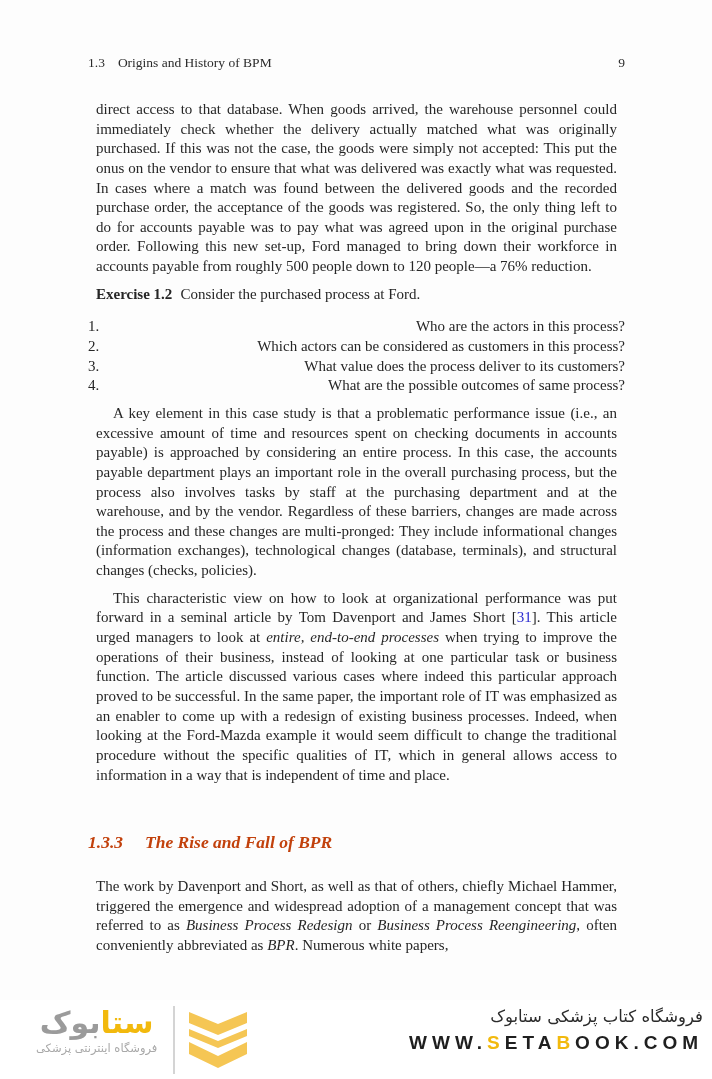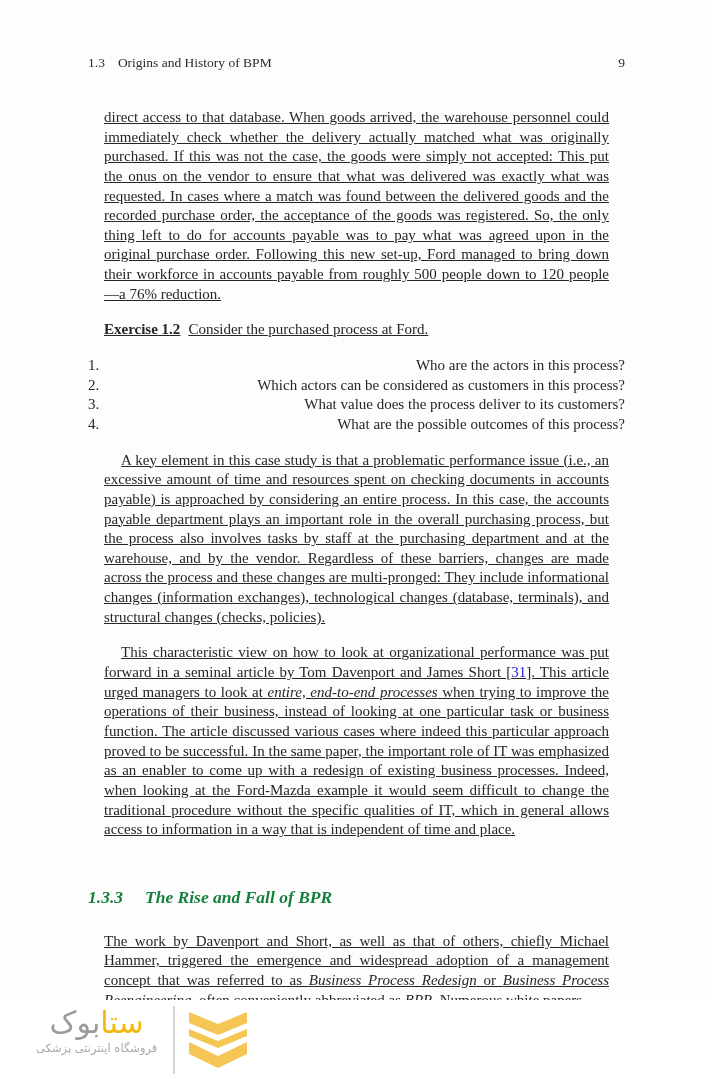--- a/index.html
+++ b/index.html
@@ -34,35 +34,35 @@
   
   .content{
     position:absolute;
     top:92px; left:88px;
     width:537px;
     font-size:15px;
     line-height:1.31;
     text-align:justify;
     color:#262626;
   }
-  p.para{margin:16px;text-decoration:underline;}
+  p.para{margin:8px;}
   p.indent{text-indent:17px;}
   .exercise{margin-top:10px;}
   .exercise .ex-label{font-weight:bold; margin-right:8px;}
   .questions{margin-top:13px; margin-bottom:5px;}
   .question{display:flex;}
   .q-num{width:25px; flex:none;}
   .q-text{flex:1; text-align:right;}
   .subsection-heading{
     margin-top:46px;
     margin-bottom:23px;
     font-size:17.5px;
     font-weight:bold;
     font-style:italic;
-    color:#15803d;
+    color:#c2410c;
     text-align:left;
   }
   .subsection-heading .sub-num{margin-right:22px;}
   .seg-i{font-style:italic;}
   .seg-cite{color:var(--cite);}
   .seg-accent{color:var(--yellow);}
   
   .footer{
     position:absolute;
     left:0; right:0; bottom:0;
@@ -77,21 +77,21 @@
     align-items:stretch;
   }
   .logo-text{
     display:flex;
     flex-direction:column;
     align-items:center;
     justify-content:flex-start;
   }
   .wordmark{
     font-size:30px;
-    font-weight:normal;
+    font-weight:bold;
     line-height:1.1;
     letter-spacing:0.5px;
     white-space:nowrap;
   }
   .wm-yellow{color:var(--yellow);}
   .wm-gray{color:var(--logo-gray);}
   .tagline{
     font-size:11.5px;
     color:var(--tagline-gray);
     margin-top:2px;
@@ -151,21 +151,21 @@
       <div class="question">
         <span class="q-num">2.</span>
         <span class="q-text">Which actors can be considered as customers in this process?</span>
       </div>
       <div class="question">
         <span class="q-num">3.</span>
         <span class="q-text">What value does the process deliver to its customers?</span>
       </div>
       <div class="question">
         <span class="q-num">4.</span>
-        <span class="q-text">What are the possible outcomes of this process?</span>
+        <span class="q-text">What are the possible outcomes of same process?</span>
       </div>
     </div>
 
     <p class="para indent">A key element in this case study is that a problematic performance issue (i.e., an excessive amount of time and resources spent on checking documents in accounts payable) is approached by considering an entire process. In this case, the accounts payable department plays an important role in the overall purchasing process, but the process also involves tasks by staff at the purchasing department and at the warehouse, and by the vendor. Regardless of these barriers, changes are made across the process and these changes are multi-pronged: They include informational changes (information exchanges), technological changes (database, terminals), and structural changes (checks, policies).</p>
 
     <p class="para indent"><span>This characteristic view on how to look at organizational performance was put forward in a seminal article by Tom Davenport and James Short [</span><span class="seg-cite">31</span><span>]. This article urged managers to look at </span><span class="seg-i">entire, end-to-end processes</span><span> when trying to improve the operations of their business, instead of looking at one particular task or business function. The article discussed various cases where indeed this particular approach proved to be successful. In the same paper, the important role of IT was emphasized as an enabler to come up with a redesign of existing business processes. Indeed, when looking at the Ford-Mazda example it would seem difficult to change the traditional procedure without the specific qualities of IT, which in general allows access to information in a way that is independent of time and place.</span></p>
 
     <h2 class="subsection-heading">
       <span class="sub-num">1.3.3</span><span>The Rise and Fall of BPR</span>
     </h2>
@@ -184,16 +184,20 @@
         <div class="tagline" dir="rtl">فروشگاه اینترنتی پزشکی</div>
       </div>
       <div class="logo-divider"></div>
       <svg class="emblem" width="62" height="66" viewBox="0 0 62 66" xmlns="http://www.w3.org/2000/svg">
         <polygon fill="#f5c654" points="2,4 31,16 60,4 60,15 31,27 2,15"></polygon>
         <polygon fill="#f5c654" points="2,21 31,33 60,21 60,28 31,40 2,28"></polygon>
         <polygon fill="#f5c654" points="2,34 31,48 60,34 60,46 31,60 2,46"></polygon>
       </svg>
     </div>
 
+    <div class="footer-right">
+      <div class="store-title" dir="rtl">فروشگاه کتاب پزشکی ستابوک</div>
+      <div class="website"><span>WWW.</span><span class="seg-accent">S</span><span>ETA</span><span class="seg-accent">B</span><span>OOK.COM</span></div>
+    </div>
 
   </div>
 
 </div>
 
 </body></html>

